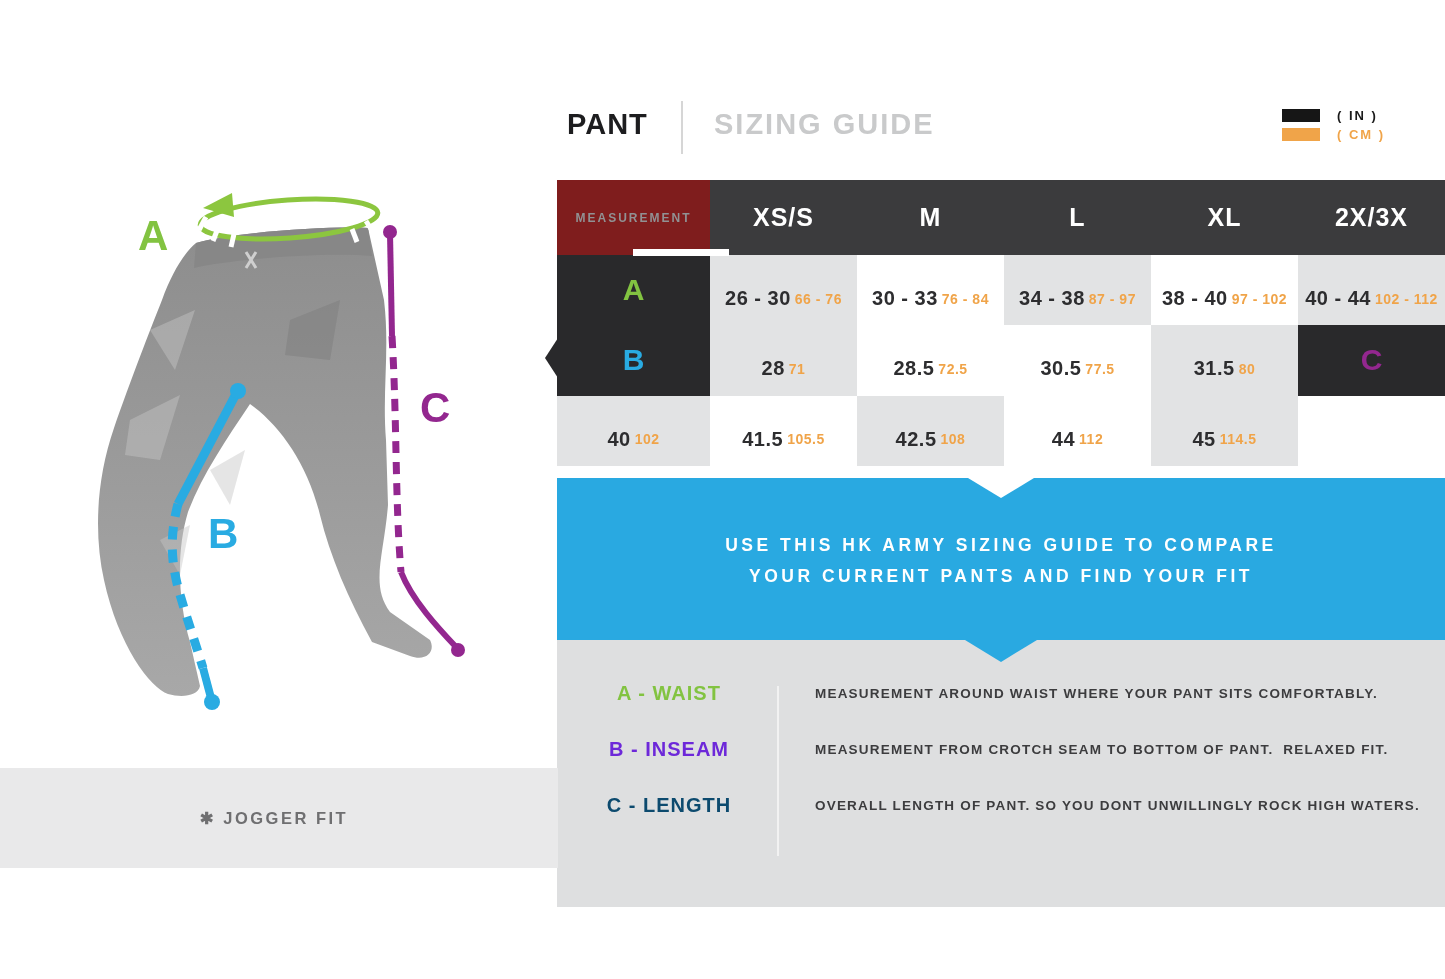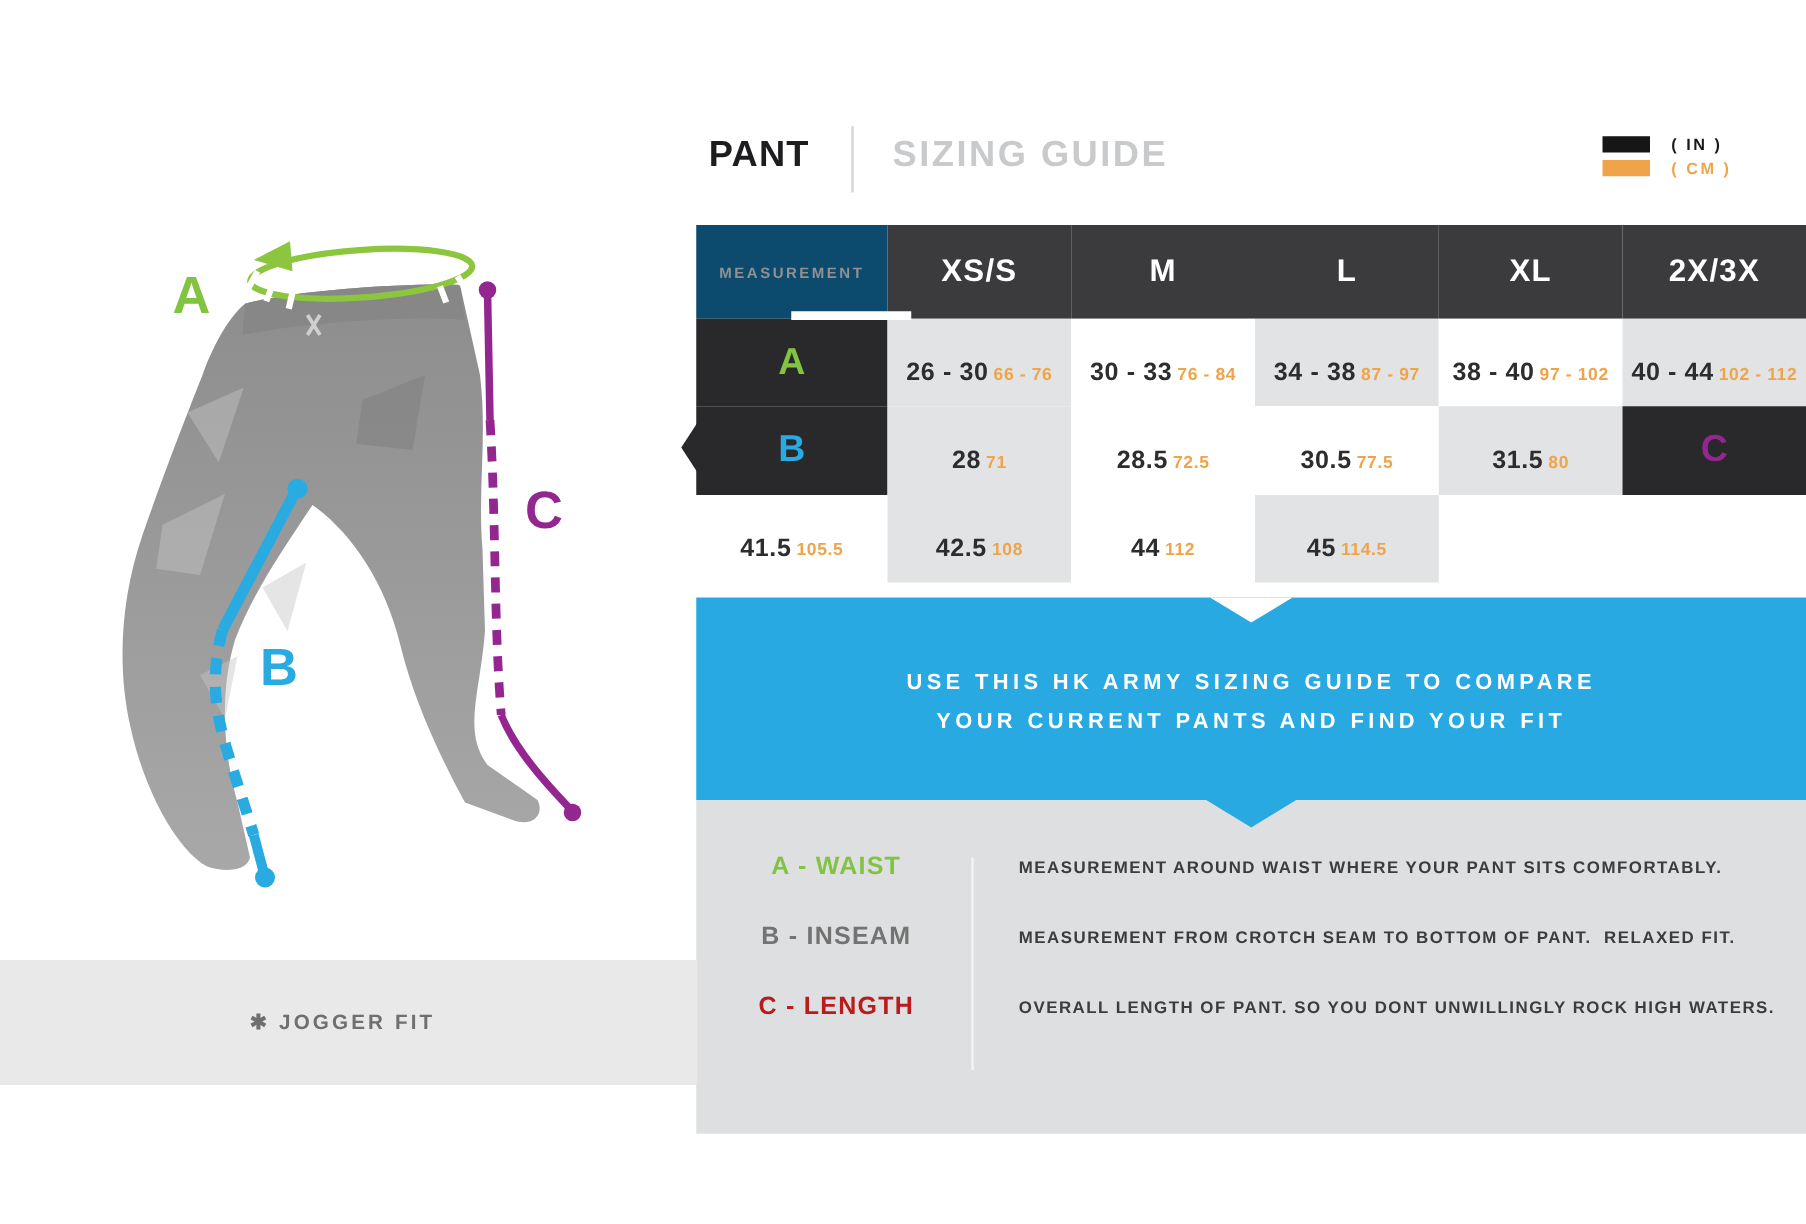--- a/index.html
+++ b/index.html
@@ -20,21 +20,21 @@
   .legend-swatch { width:38px; height:13px; margin-right:17px; }
   .swatch-in { background:#161616; }
   .swatch-cm { background:#f0a449; }
   .legend-label { font-size:13px; font-weight:700; letter-spacing:2px; }
   .legend-label.in { color:#1a1a1a; }
   .legend-label.cm { color:#f0a449; }
 
   
   .size-table { left:557px; top:180px; width:888px; height:286px;
     display:grid; grid-template-columns:153px repeat(5,147px); grid-template-rows:75px repeat(3,70.33px); }
-  .th-measure { background:#0c4a6e; color:#919193; font-size:12px; font-weight:700; letter-spacing:2px;
+  .th-measure { background:#7f1d1d; color:#919193; font-size:12px; font-weight:700; letter-spacing:2px;
     display:flex; align-items:center; justify-content:center; }
   .th-size { background:#3b3b3d; color:#ffffff; font-size:25px; font-weight:700; letter-spacing:1px;
     display:flex; align-items:center; justify-content:center; }
   .letter-cell { background:#29292b; display:flex; align-items:center; justify-content:center;
     font-size:30px; font-weight:700; }
   .val-cell { display:flex; flex-direction:row; align-items:center; justify-content:center; gap:4px; padding-top:17px; }
   .col-shade { background:#e2e3e4; }
   .col-plain { background:#ffffff; }
   .val-in { font-size:20px; font-weight:700; color:#2d2d2f; letter-spacing:0.5px; }
   .val-cm { font-size:14px; font-weight:700; color:#f0a449; letter-spacing:0.5px; }
@@ -134,20 +134,24 @@
   <div class="val-cell col-plain">
     <span class="val-in">30.5</span>
     <span class="val-cm">77.5</span>
   </div>
   <div class="val-cell col-shade">
     <span class="val-in">31.5</span>
     <span class="val-cm">80</span>
   </div>
 
   <div class="letter-cell letter-c">C</div>
+  <div class="val-cell col-shade">
+    <span class="val-in">40</span>
+    <span class="val-cm">102</span>
+  </div>
   <div class="val-cell col-plain">
     <span class="val-in">41.5</span>
     <span class="val-cm">105.5</span>
   </div>
   <div class="val-cell col-shade">
     <span class="val-in">42.5</span>
     <span class="val-cm">108</span>
   </div>
   <div class="val-cell col-plain">
     <span class="val-in">44</span>
@@ -165,23 +169,23 @@
   <div class="banner-notch"></div>
   <div class="banner-line">USE THIS HK ARMY SIZING GUIDE TO COMPARE</div>
   <div class="banner-line">YOUR CURRENT PANTS AND FIND YOUR FIT</div>
 </div>
 <div class="abs banner-arrow"></div>
 
 <div class="abs def-panel">
   <div class="def-divider"></div>
   <div class="def-label def-row1" style="color:#82c341">A - WAIST</div>
   <div class="def-text def-row1">MEASUREMENT AROUND WAIST WHERE YOUR PANT SITS COMFORTABLY.</div>
-  <div class="def-label def-row2" style="color:#737373">B - INSEAM</div>
+  <div class="def-label def-row2" style="color:#6d28d9">B - INSEAM</div>
   <div class="def-text def-row2">MEASUREMENT FROM CROTCH SEAM TO BOTTOM OF PANT.  RELAXED FIT.</div>
-  <div class="def-label def-row3" style="color:#b91c1c">C - LENGTH</div>
+  <div class="def-label def-row3" style="color:#0c4a6e">C - LENGTH</div>
   <div class="def-text def-row3">OVERALL LENGTH OF PANT. SO YOU DONT UNWILLINGLY ROCK HIGH WATERS.</div>
 </div>
 
 <div class="abs footnote">
   <span class="dark">✱ JOGGER FIT</span>
 </div>
 
 <svg class="abs diagram-svg" viewBox="55 170 500 612">
   <defs>
     <linearGradient id="pg" x1="0" y1="0" x2="0" y2="1">

